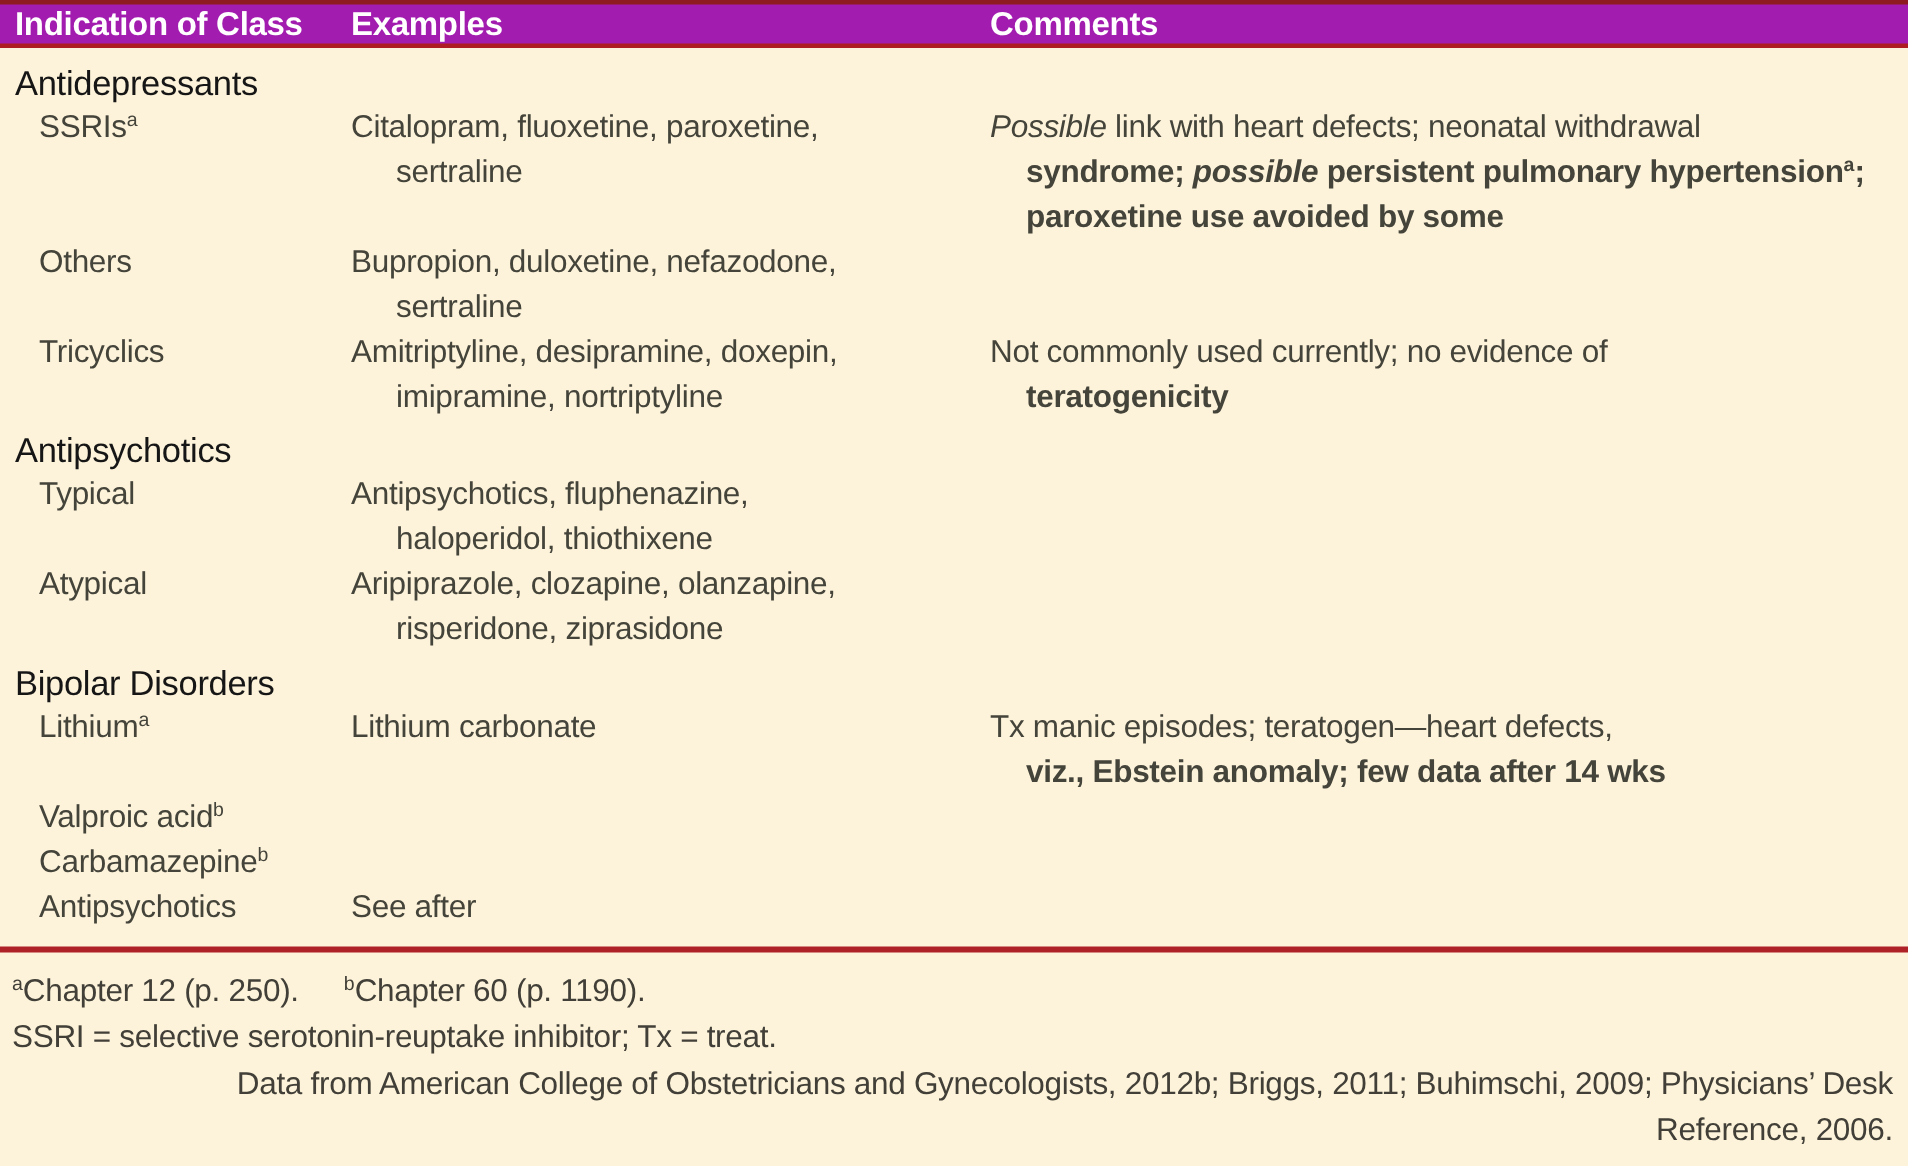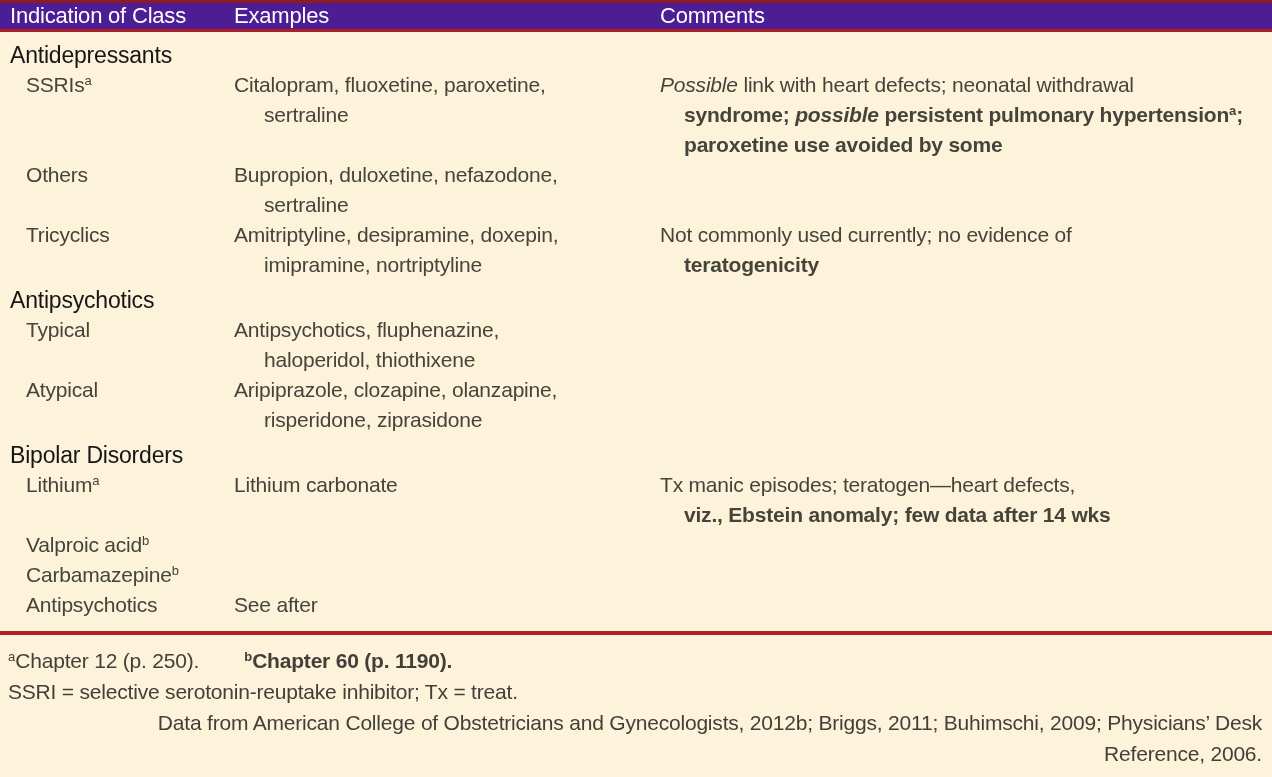--- a/index.html
+++ b/index.html
@@ -7,27 +7,27 @@
     width: 1272px; height: 777px; overflow: hidden;
     background: #fdf3da;
     font-family: "Liberation Sans", sans-serif;
     color: #45443b;
     letter-spacing: -0.2px;
   }
   
   .hdr {
     display: grid;
     grid-template-columns: 234px 426px 1fr;
-    background: #4c1d95;
+    background: #a21caf;
     border-top: 3px solid #8e1b1f;
     border-bottom: 3px solid #ad1d22;
     height: 26px;
     line-height: 26px;
     color: #ffffff;
-    font-weight: normal;
+    font-weight: bold;
     font-size: 22px;
   }
   .hdr .h1 { padding-left: 10px; }
   
   .tbody {
     padding: 8px 0 11px 0;
     font-size: 21px;
     line-height: 30px;
   }
   .section-title {
@@ -54,21 +54,21 @@
   }
   .it { font-style: italic; }
   
   .rule { height: 4px; background: #ae2127; }
   .footer {
     padding: 10px 10px 0 8px;
     font-size: 21px;
     line-height: 31px;
     color: #413f37;
   }
-  .fn-b { margin-left: 45px; font-weight: bold; }
+  .fn-b { margin-left: 30px; }
   .src-line { white-space: nowrap; text-align: right; }
 </style>
 </head>
 <body>
 
 <div class="hdr">
   <div class="h1">Indication of Class</div>
   <div class="h2">Examples</div>
   <div class="h3">Comments</div>
 </div>

